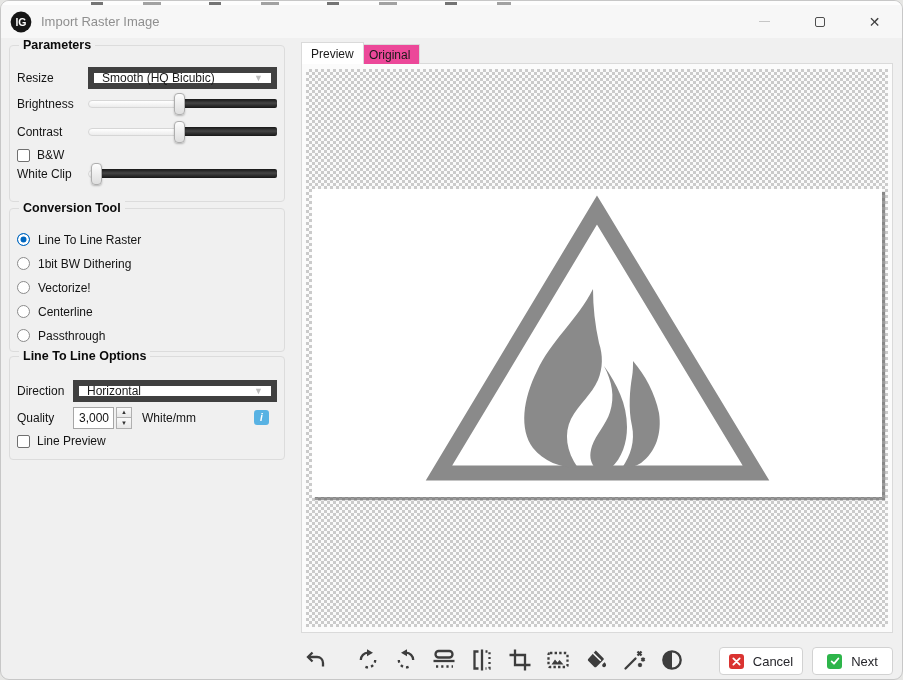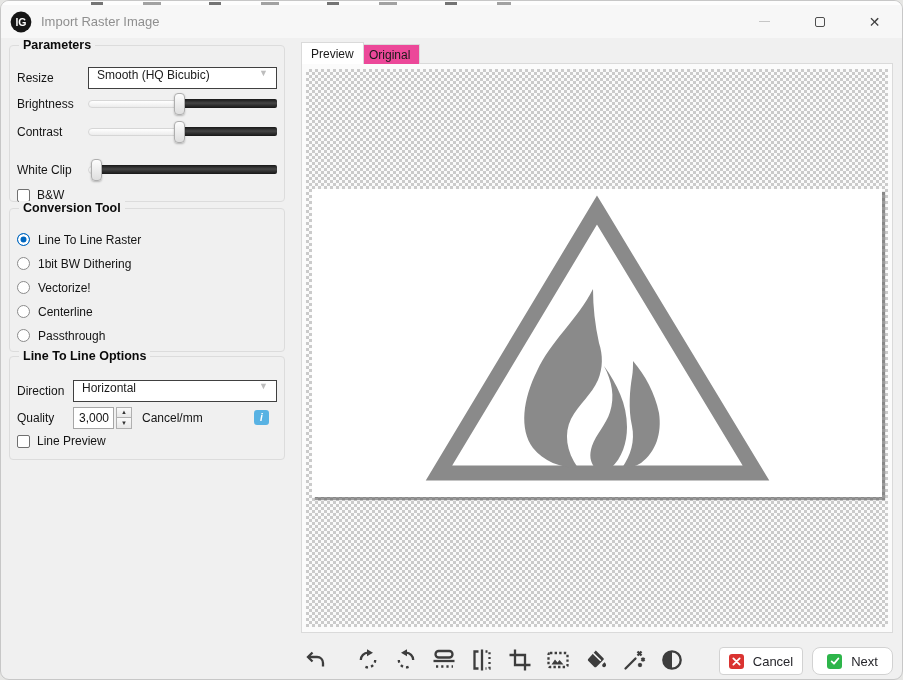--- a/index.html
+++ b/index.html
@@ -21,21 +21,21 @@
   .max-glyph { width:10px; height:10px; border:1.4px solid #4e4e4e; border-radius:2px; }
   .close-glyph { font-size:14px; color:#3f3f3f; line-height:1; }
 
   
   .group { position:absolute; left:8px; width:276px; border:1px solid #dcdcdc; border-radius:4px; background:#f0f0f0; padding:20px 7px 0 7px; }
   .gtitle { position:absolute; top:-8px; left:9px; background:#f0f0f0; padding:0 4px; font-weight:bold; font-size:12.5px; color:#0a0a0a; }
   .row { display:flex; align-items:center; }
   .row .lbl { font-size:12px; color:#141414; }
   .g1 .lbl { width:71px; flex:none; }
 
-  .combo { flex:1; height:22px; background:#fff; border:1px solid #404040; display:flex; padding:0 8px; font-size:12px; color:#1a1a1a; }
+  .combo { flex:1; height:22px; background:#fff; border:6px solid #404040; display:flex; align-items:center; padding:0 8px; font-size:12px; color:#1a1a1a; }
   .combo .chev { margin-left:auto; color:#bdbdbd; font-size:9px; }
 
   
   .slider { position:relative; flex:1; height:22px; }
   .sl-groove { position:absolute; left:0; top:7px; width:var(--pct); height:8px; background:linear-gradient(#ffffff,#ececec); border:1px solid #d6d6d6; border-radius:4px; }
   .sl-dark { position:absolute; left:var(--pct); right:0; top:6px; height:9px; border-radius:2px; background:linear-gradient(#171717,#454545 45%,#171717); }
   .sl-thumb { position:absolute; left:calc(var(--pct) - 5px); top:0; width:11px; height:22px; background:linear-gradient(#fdfdfd,#dedede); border:1px solid #aeaeae; border-radius:4px; box-shadow:0 1px 2px rgba(0,0,0,.25); }
 
   .cb { width:13px; height:13px; border:1px solid #707070; border-radius:2px; background:#fff; margin-right:7px; flex:none; }
 
@@ -67,21 +67,21 @@
   
   .toolbar { position:absolute; left:301px; top:645px; display:flex; align-items:center; }
   .tbtn { width:27px; height:28px; display:flex; align-items:center; justify-content:center; background:transparent; border:none; margin-right:11px; }
   .tbtn:first-child { margin-right:25px; }
   .tbtn svg { width:24px; height:24px; }
   .ic { stroke:#3d3d3d; fill:none; stroke-width:2.3; }
   .icf { fill:#3d3d3d; stroke:none; }
 
   .action-btn { position:absolute; top:646px; height:28px; background:#fff; border:1px solid #d2d2d2; border-radius:4px; display:flex; align-items:center; justify-content:center; gap:9px; font-size:13px; color:#26262b; font-family:"Liberation Sans",sans-serif; }
   .btn-cancel { left:718px; width:84px; }
-  .btn-next { left:811px; width:81px;border-radius:8px; }
+  .btn-next { left:811px; width:81px; }
   .mini-ic { width:15px; height:15px; border-radius:3px; display:flex; align-items:center; justify-content:center; }
   .mini-red { background:#da3331; }
   .mini-green { background:#2db54a; }
 </style>
 </head>
 <body>
 
 <div class="window">
 
   <div class="top-strip">
@@ -117,39 +117,39 @@
       </div>
     </div>
     <div class="row" style="height:22px;margin-bottom:6px;">
       <span class="lbl">Brightness</span>
       <div class="slider" style="--pct: 48%;">
         <div class="sl-groove"></div>
         <div class="sl-dark"></div>
         <div class="sl-thumb"></div>
       </div>
     </div>
-    <div class="row" style="height:22px;margin-bottom:16px;">
+    <div class="row" style="height:22px;margin-bottom:4px;">
       <span class="lbl">Contrast</span>
       <div class="slider" style="--pct: 48%;">
         <div class="sl-groove"></div>
         <div class="sl-dark"></div>
         <div class="sl-thumb"></div>
       </div>
+    </div>
+    <div class="row" style="height:16px;">
+      <span class="cb"></span>
+      <span class="lbl" style="width:auto;">B&amp;W</span>
     </div>
     <div class="row" style="height:22px;margin-bottom:6px;">
       <span class="lbl">White Clip</span>
       <div class="slider" style="--pct: 4%;">
         <div class="sl-groove"></div>
         <div class="sl-dark"></div>
         <div class="sl-thumb"></div>
       </div>
-    </div>
-    <div class="row" style="height:16px;">
-      <span class="cb"></span>
-      <span class="lbl" style="width:auto;">B&amp;W</span>
     </div>
   </div>
 
   <div class="group g2" style="top:207px;height:144px;padding-top:22px;">
     <span class="gtitle">Conversion Tool</span>
     <div class="row radio-row sel">
       <span class="rad"></span>
       <span class="lbl">Line To Line Raster</span>
     </div>
     <div class="row radio-row">
@@ -179,21 +179,21 @@
         <span class="chev">▼</span>
       </div>
     </div>
     <div class="row" style="height:23px;margin-bottom:4px;">
       <span class="lbl">Quality</span>
       <div class="spin-text">3,000</div>
       <div class="spin-btns">
         <div class="sb">▲</div>
         <div class="sb">▼</div>
       </div>
-      <span class="unit">Cancel/mm</span>
+      <span class="unit">White/mm</span>
       <span class="info">i</span>
     </div>
     <div class="row" style="height:16px;">
       <span class="cb"></span>
       <span class="lbl" style="width:auto;">Line Preview</span>
     </div>
   </div>
 
   <div class="tab active" style="left:300px;">
       <span>Preview</span>

